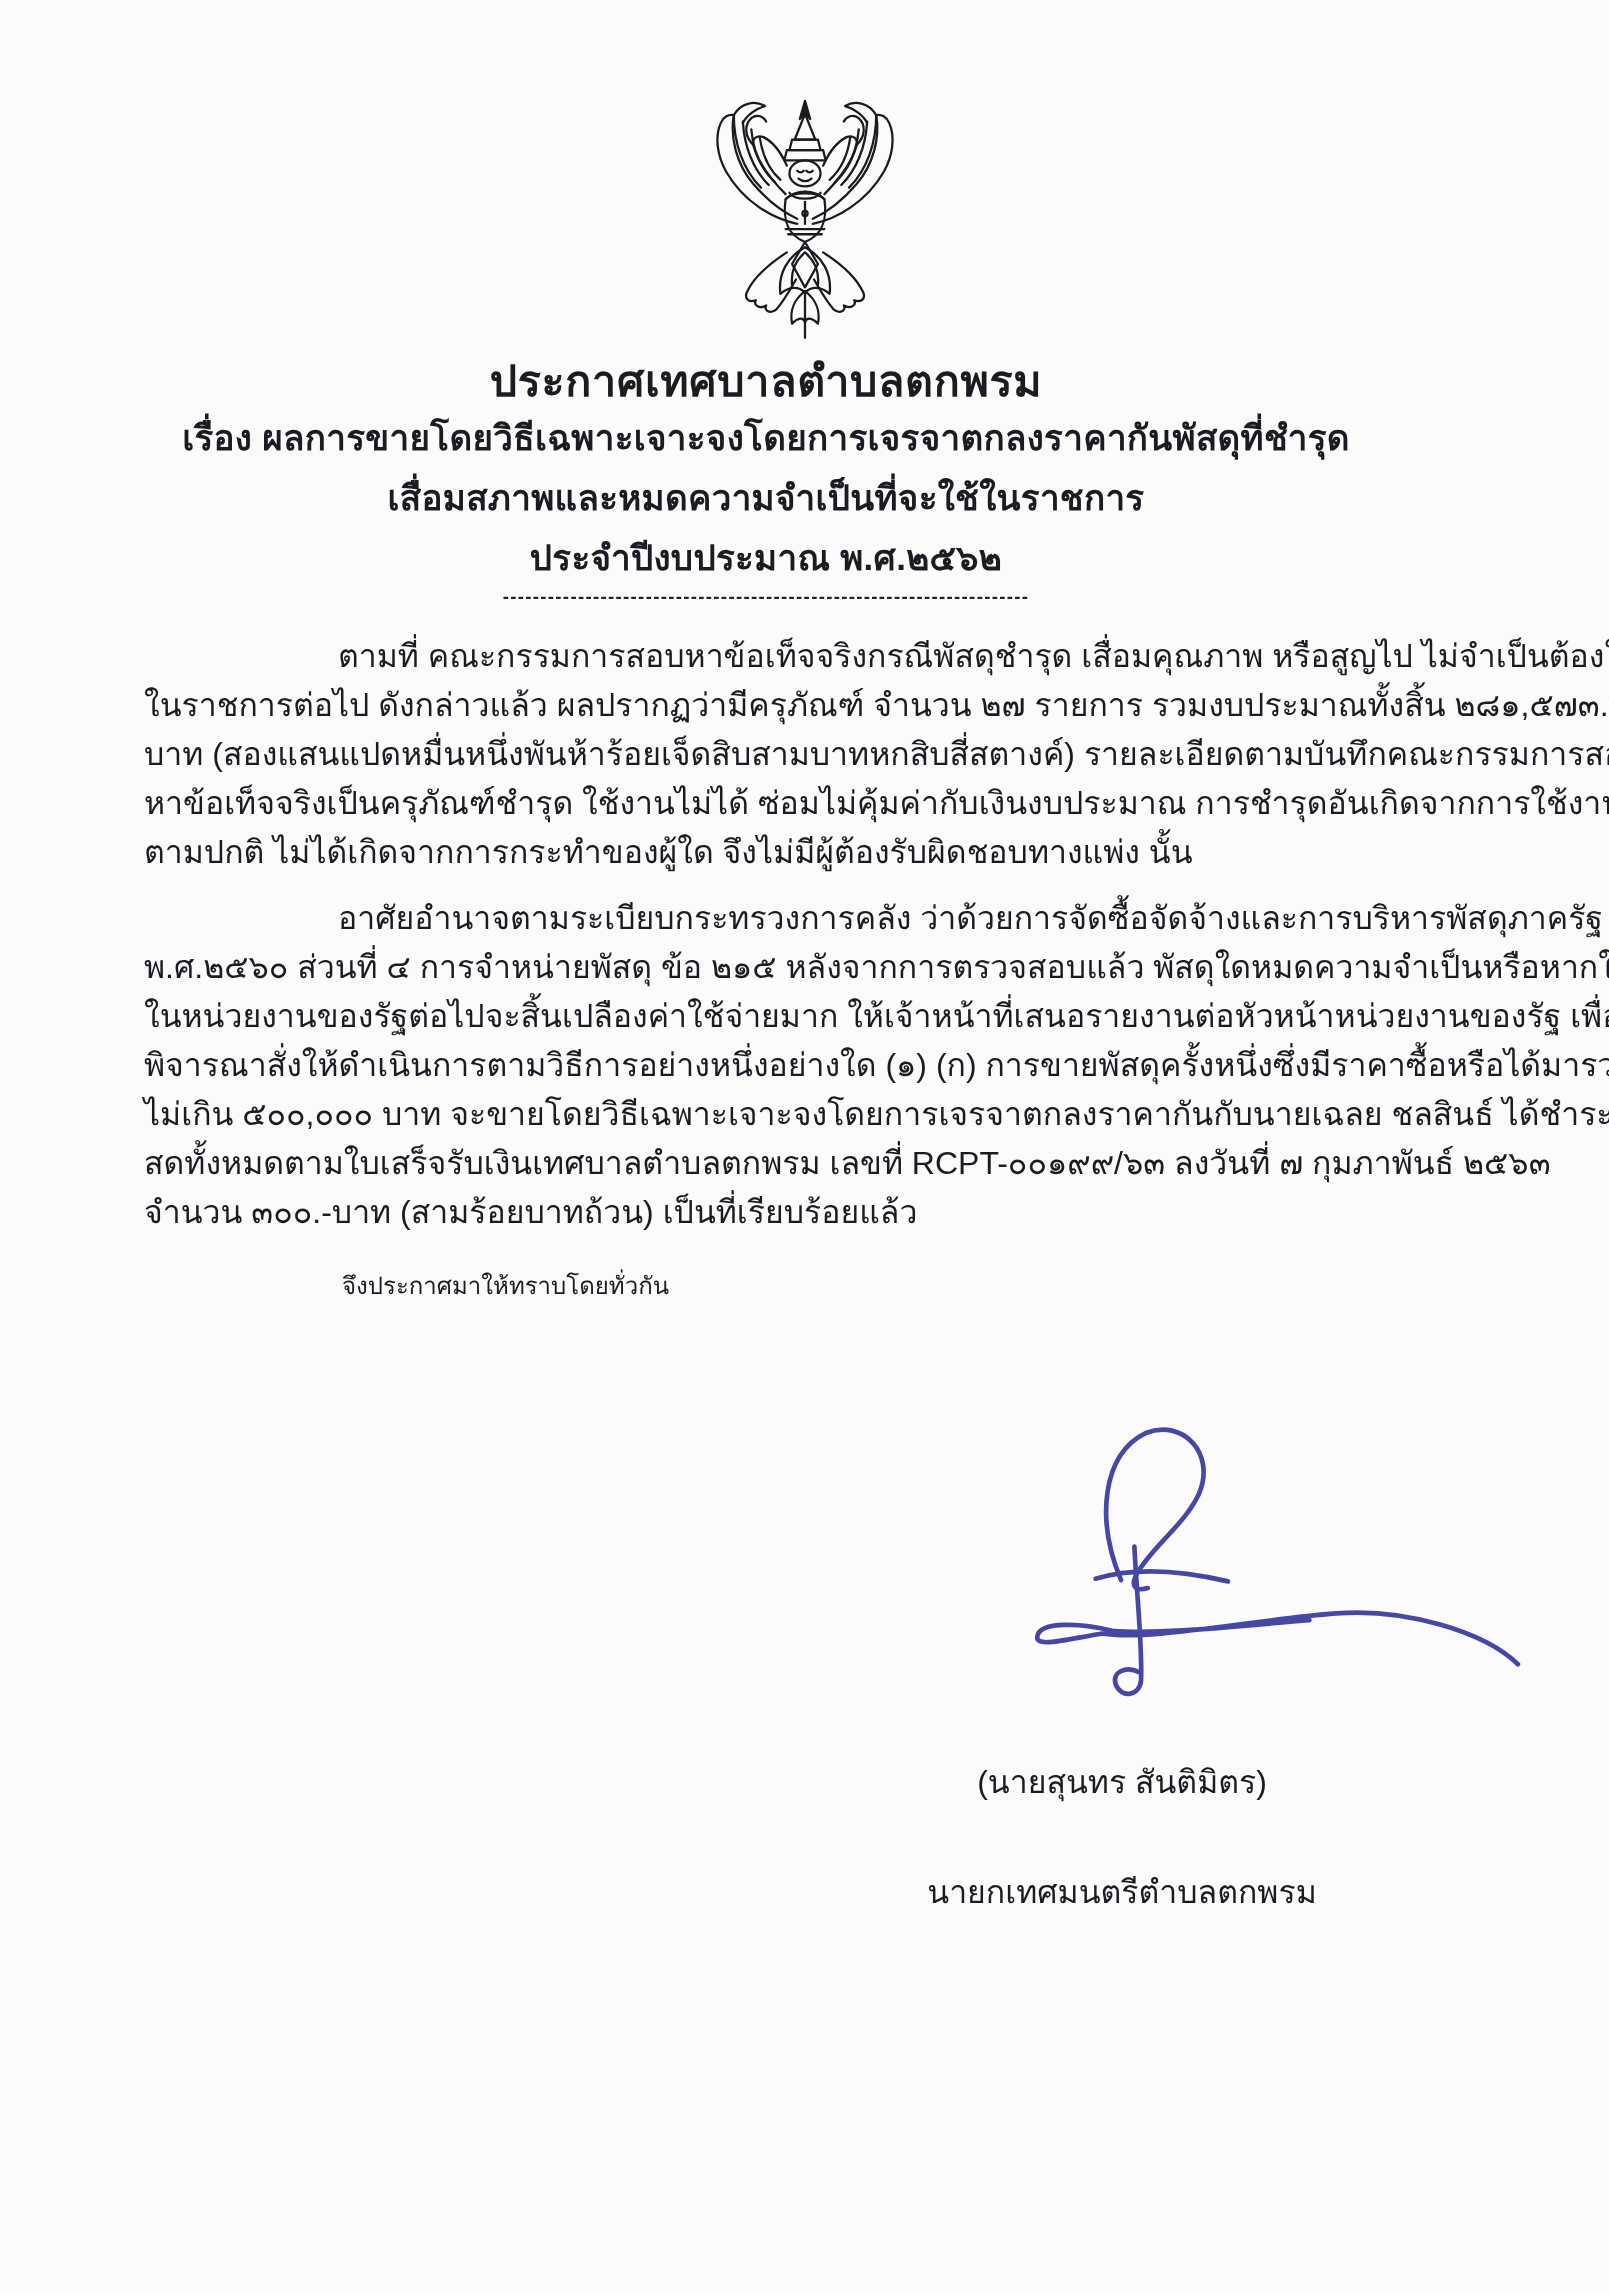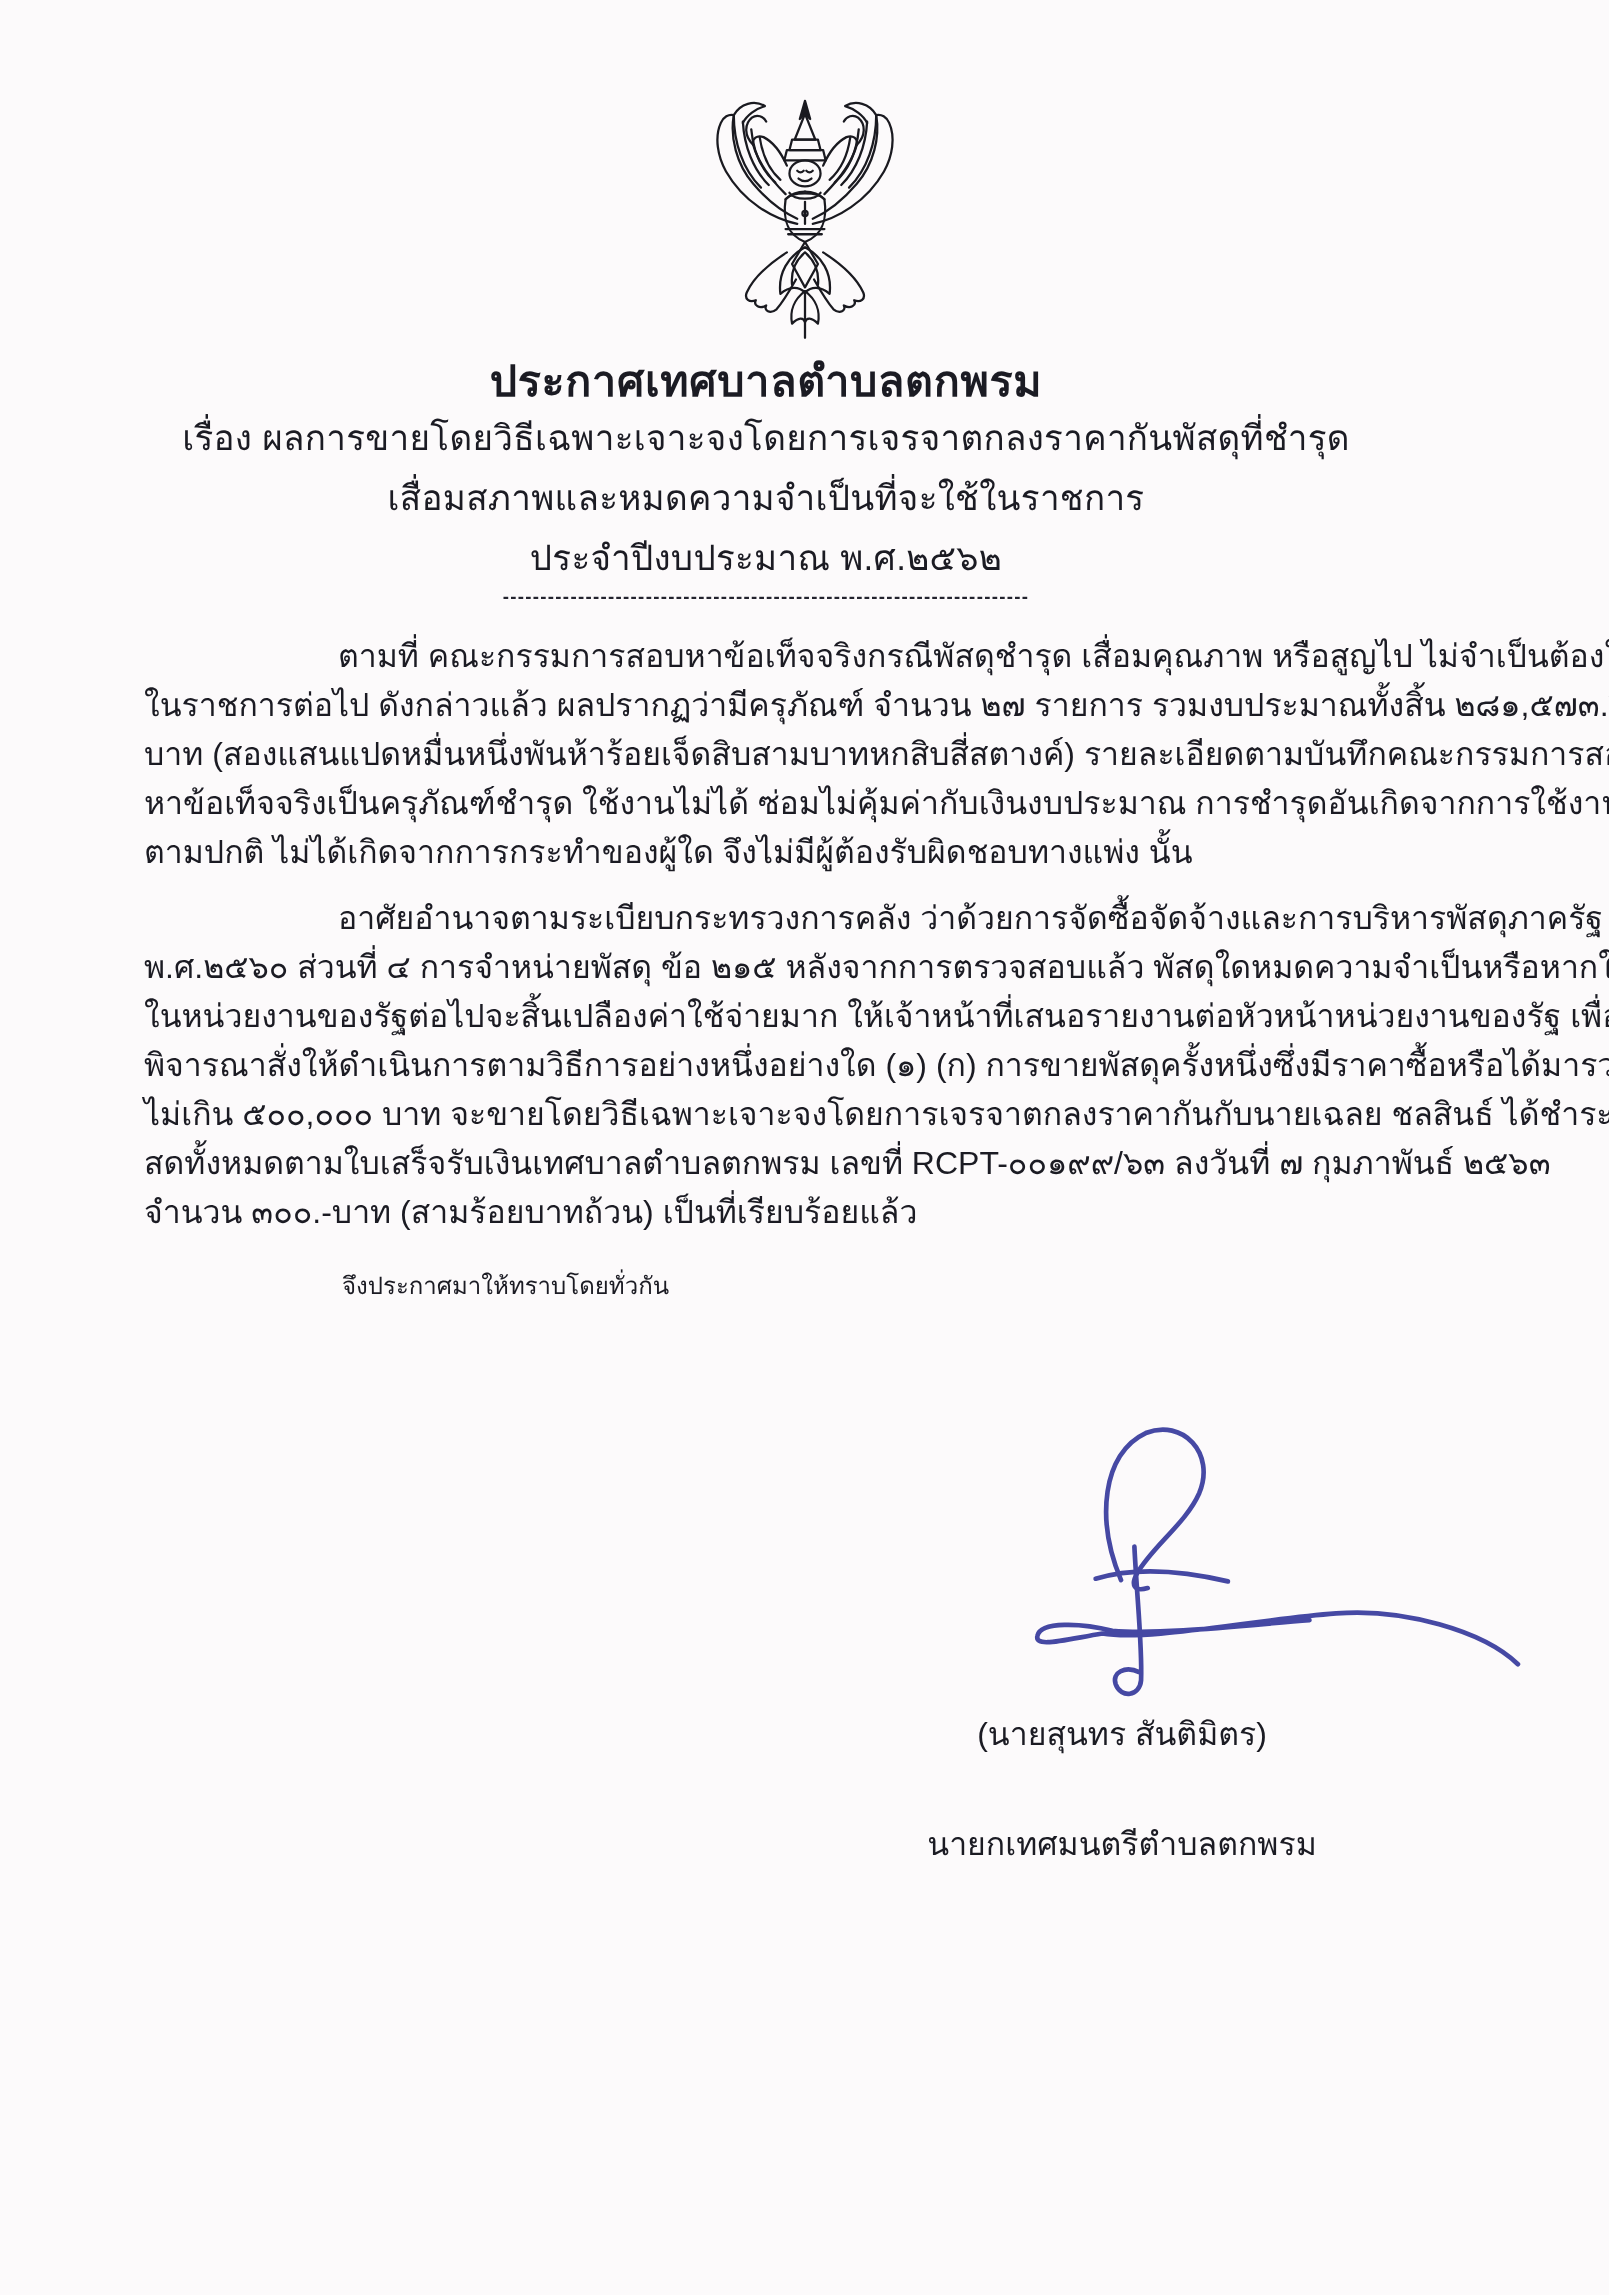--- a/index.html
+++ b/index.html
@@ -8,38 +8,38 @@
     width:1610px;height:2295px;
     margin:0 auto;
     background:#fcfafb;
     overflow:hidden;
     font-family:"Liberation Sans","DejaVu Sans",sans-serif;
     color:#1b1b23;
   }
   .abs{position:absolute;}
   .centered{left:0;width:1532px;text-align:center;}
   .title-main{top:347px;font-size:43px;font-weight:700;letter-spacing:0.7px;}
-  .subject{font-size:35px;font-weight:400;letter-spacing:0.3px;}
+  .subject{font-size:35px;font-weight:700;letter-spacing:0.3px;}
   .subject-1{top:410px;}
   .subject-2{top:470px;}
   .subject-3{top:530px;}
   .separator{
     top:586px;font-size:18.7px;font-weight:700;letter-spacing:1.3px;
     color:#23232e;white-space:nowrap;
   }
   .body-block{left:144px;width:1356px;font-size:32px;}
   .para-1{top:632px;}
   .para-2{top:894px;}
   .para-line{height:49px;line-height:49px;white-space:nowrap;}
   .indent-first .para-line:first-child{padding-left:194px;}
   .closing-line{top:1261px;left:342px;font-size:24px;line-height:49px;white-space:nowrap;}
   .date-line{top:1362px;left:821px;font-size:32px;line-height:49px;white-space:nowrap;}
   .signature-svg{left:962px;top:1413px;width:588px;height:294px;}
   .signer-block{left:888px;top:1710px;width:468px;text-align:center;font-size:32px;}
-  .signer-name{line-height:49px;white-space:nowrap;}
+  .signer-name{line-height:49px;white-space:nowrap;margin-top:48px;}
   .signer-title{margin-top:61px;line-height:49px;white-space:nowrap;}
   .emblem-svg{left:688px;top:97px;width:234px;height:246px;}
 </style>
 </head>
 <body>
 
 <div class="page">
 
   <svg class="abs emblem-svg" viewBox="0 0 360 380" xmlns="http://www.w3.org/2000/svg">
     <g stroke="#1a1a20" stroke-width="3.5" fill="none" stroke-linecap="round" stroke-linejoin="round">

